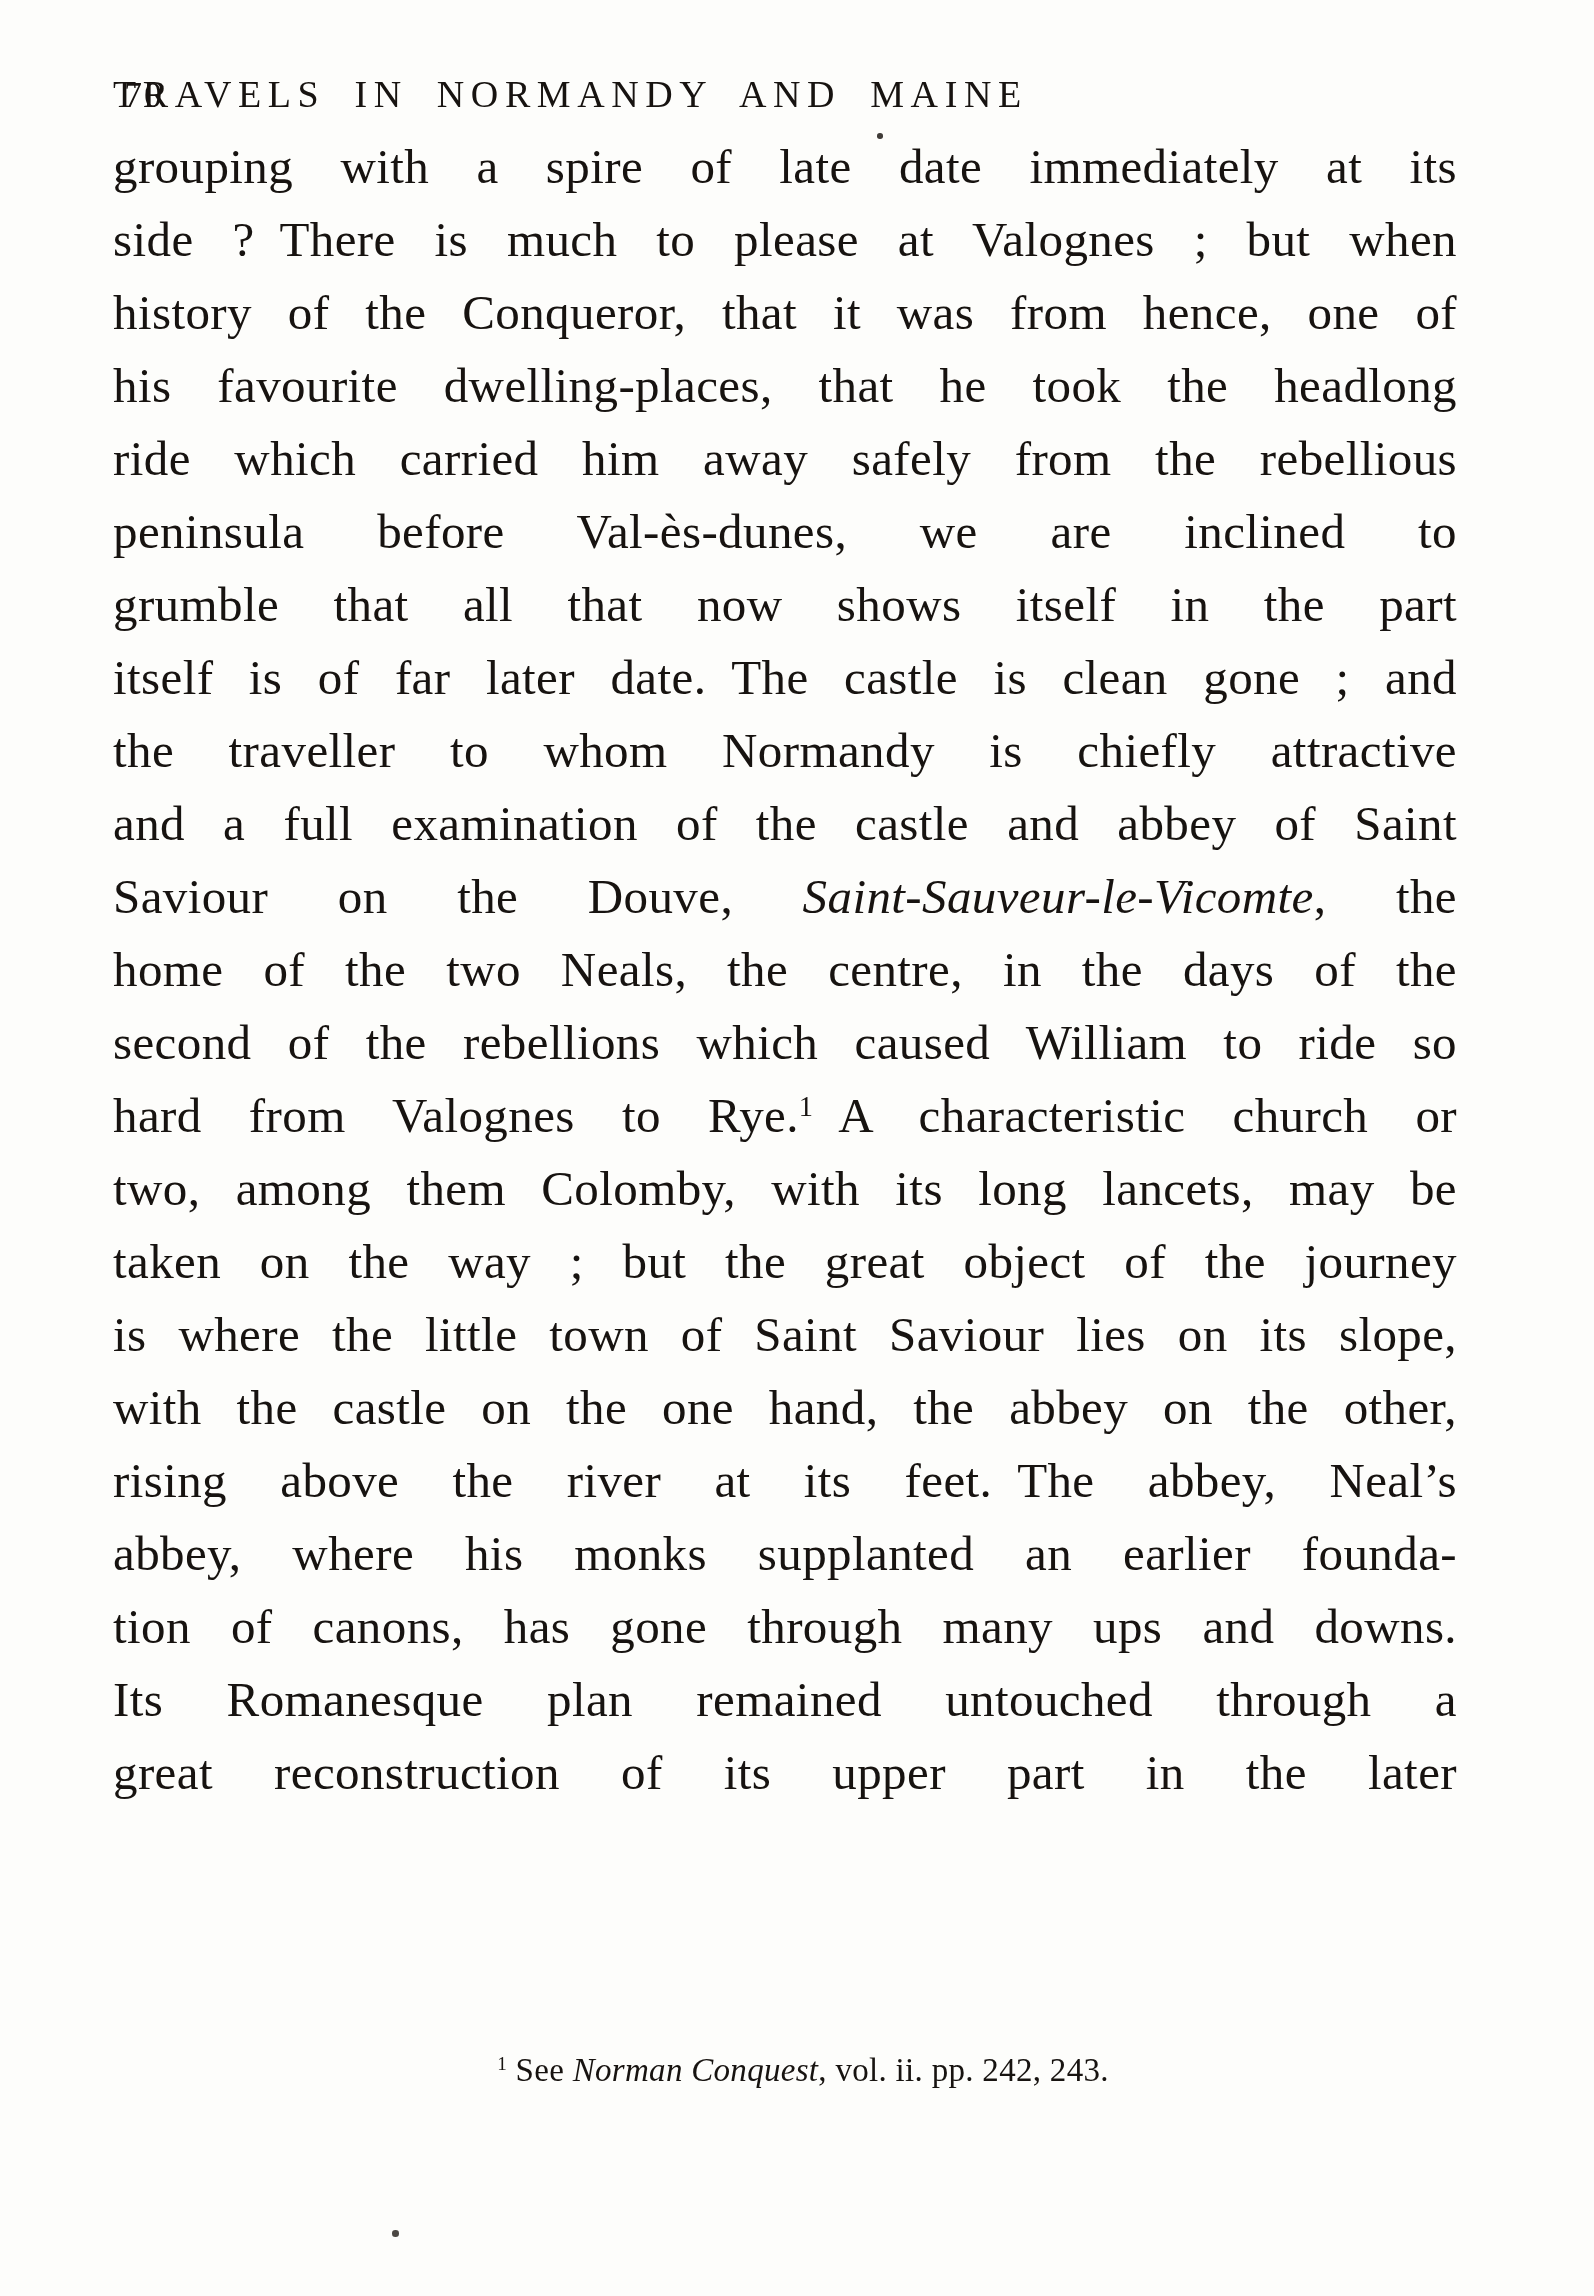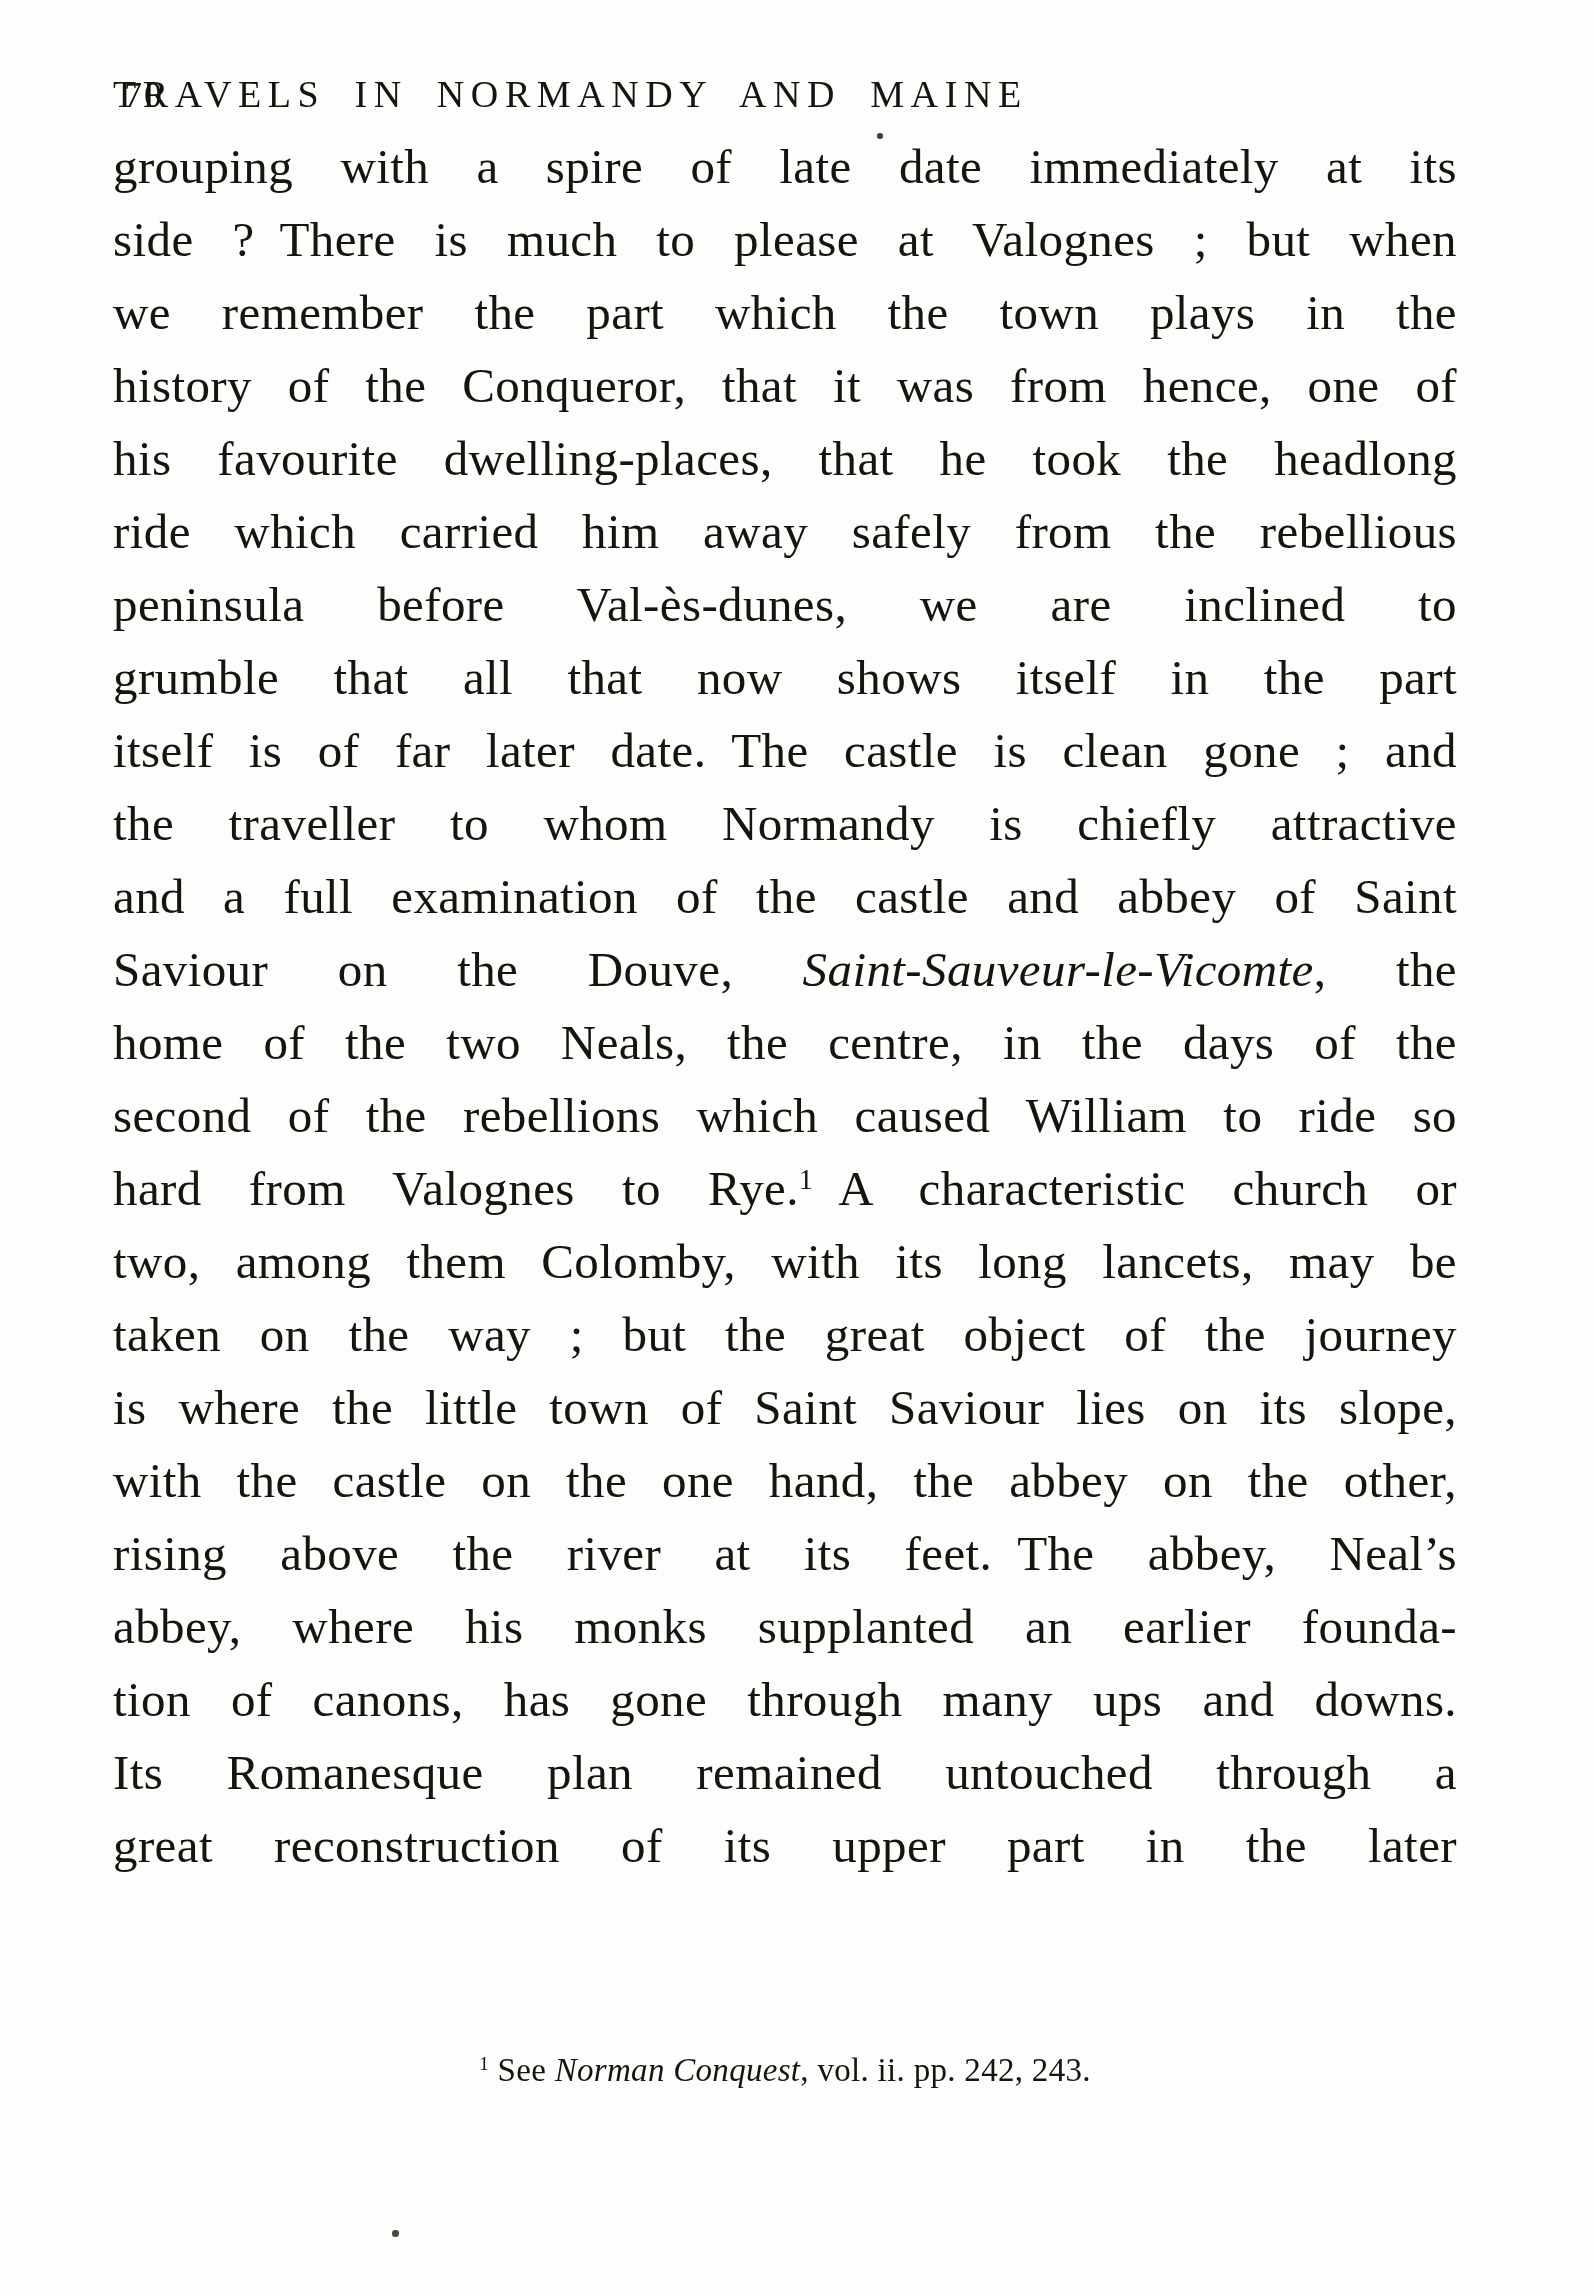--- a/index.html
+++ b/index.html
@@ -63,21 +63,21 @@
   sup.fnref {
     font-size: 58%;
     line-height: 0;
     position: relative;
     top: -0.55em;
     vertical-align: baseline;
   }
   .footnote {
     position: absolute;
     top: 2049px;
-    left: 113px;
+    left: 131px;
     width: 1344px;
   }
   .footnote .line {
     text-align: center;
     text-align-last: center;
     font-size: 33px;
     line-height: 43px;
     letter-spacing: 0.3px;
   }
   .speck {
@@ -93,21 +93,20 @@
 
 <div class="page" style="background: rgb(253, 253, 251); color: rgb(23, 19, 16);">
   <div class="header">
     <span class="page-number">70</span>
     <span class="running-title">TRAVELS IN NORMANDY AND MAINE</span>
   </div>
 
   <div class="body-text">
       <div class="line"><span>grouping with a spire of late date immediately at its</span></div>
       <div class="line"><span>side ? There is much to please at Valognes ; but when</span></div>
-      <div class="line"><span>we remember the part which the town plays in the</span></div>
       <div class="line"><span>history of the Conqueror, that it was from hence, one of</span></div>
       <div class="line"><span>his favourite dwelling-places, that he took the headlong</span></div>
       <div class="line"><span>ride which carried him away safely from the rebellious</span></div>
       <div class="line"><span>peninsula before Val-ès-dunes, we are inclined to</span></div>
       <div class="line"><span>grumble that all that now shows itself in the part</span></div>
       <div class="line"><span>itself is of far later date. The castle is clean gone ; and</span></div>
       <div class="line"><span>the traveller to whom Normandy is chiefly attractive</span></div>
       <div class="line"><span>and a full examination of the castle and abbey of Saint</span></div>
       <div class="line"><span>Saviour on the Douve, </span><i>Saint-Sauveur-le-Vicomte</i><span>, the</span></div>
       <div class="line"><span>home of the two Neals, the centre, in the days of the</span></div>

